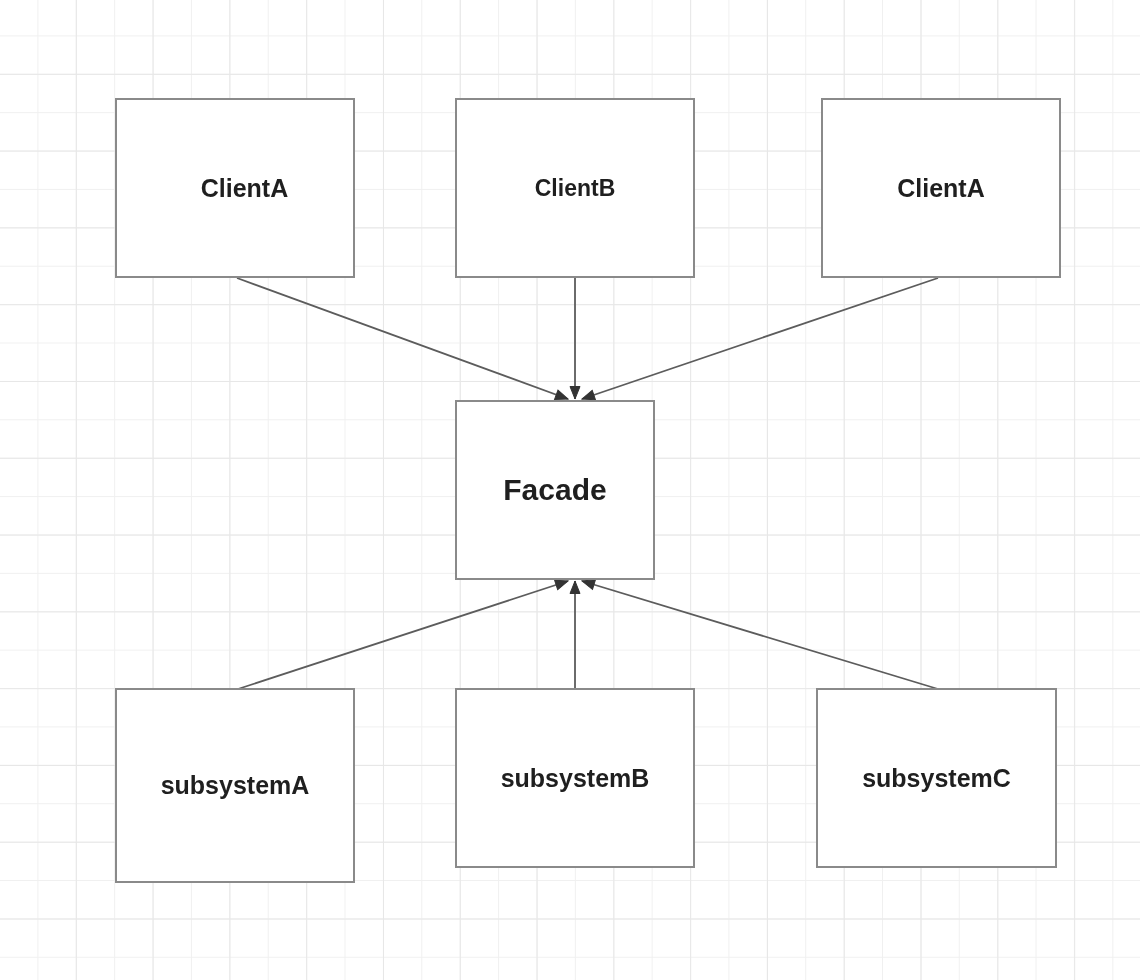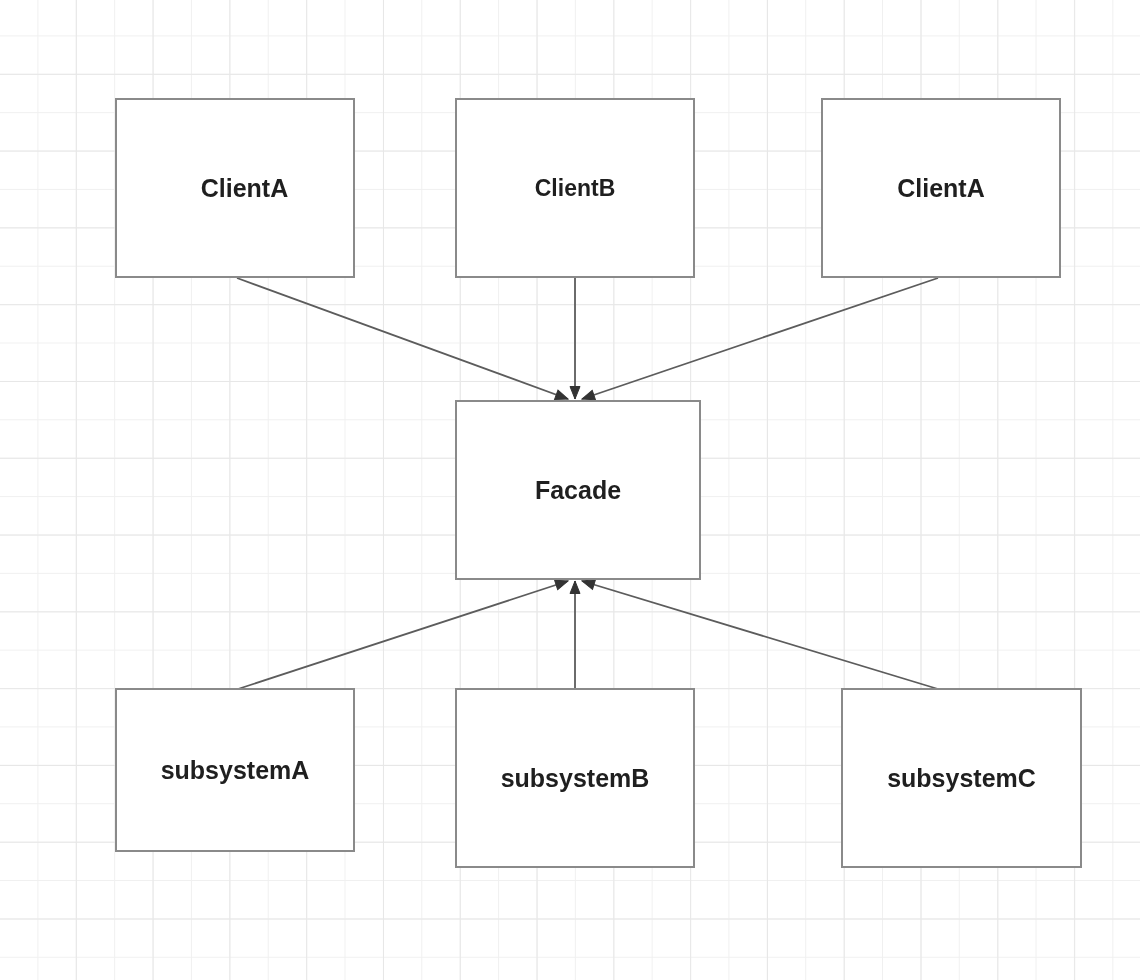--- a/index.html
+++ b/index.html
@@ -77,26 +77,26 @@
   <div id="node-layer">
       <div class="node" style="left: 115px; top: 98px; width: 240px; height: 180px; border-width: 2px; font-size: 25px; padding-left: 19px;">
         <span>ClientA</span>
       </div>
       <div class="node" style="left: 455px; top: 98px; width: 240px; height: 180px; border-width: 2px; font-size: 23px;">
         <span>ClientB</span>
       </div>
       <div class="node" style="left: 821px; top: 98px; width: 240px; height: 180px; border-width: 2px; font-size: 25px;">
         <span>ClientA</span>
       </div>
-      <div class="node" style="left: 455px; top: 400px; width: 246px; height: 180px; border-width: 2px; font-size: 25px;">
+      <div class="node" style="left: 455px; top: 400px; width: 200px; height: 180px; border-width: 2px; font-size: 30px;">
         <span>Facade</span>
       </div>
-      <div class="node" style="left: 115px; top: 688px; width: 240px; height: 164px; border-width: 2px; font-size: 25px;">
+      <div class="node" style="left: 115px; top: 688px; width: 240px; height: 195px; border-width: 2px; font-size: 25px;">
         <span>subsystemA</span>
       </div>
       <div class="node" style="left: 455px; top: 688px; width: 240px; height: 180px; border-width: 2px; font-size: 25px;">
         <span>subsystemB</span>
       </div>
-      <div class="node" style="left: 816px; top: 688px; width: 241px; height: 180px; border-width: 2px; font-size: 25px; margin-left: 25px;">
+      <div class="node" style="left: 816px; top: 688px; width: 241px; height: 180px; border-width: 2px; font-size: 25px;">
         <span>subsystemC</span>
       </div>
     </div>
 </div>
 
 </body></html>

